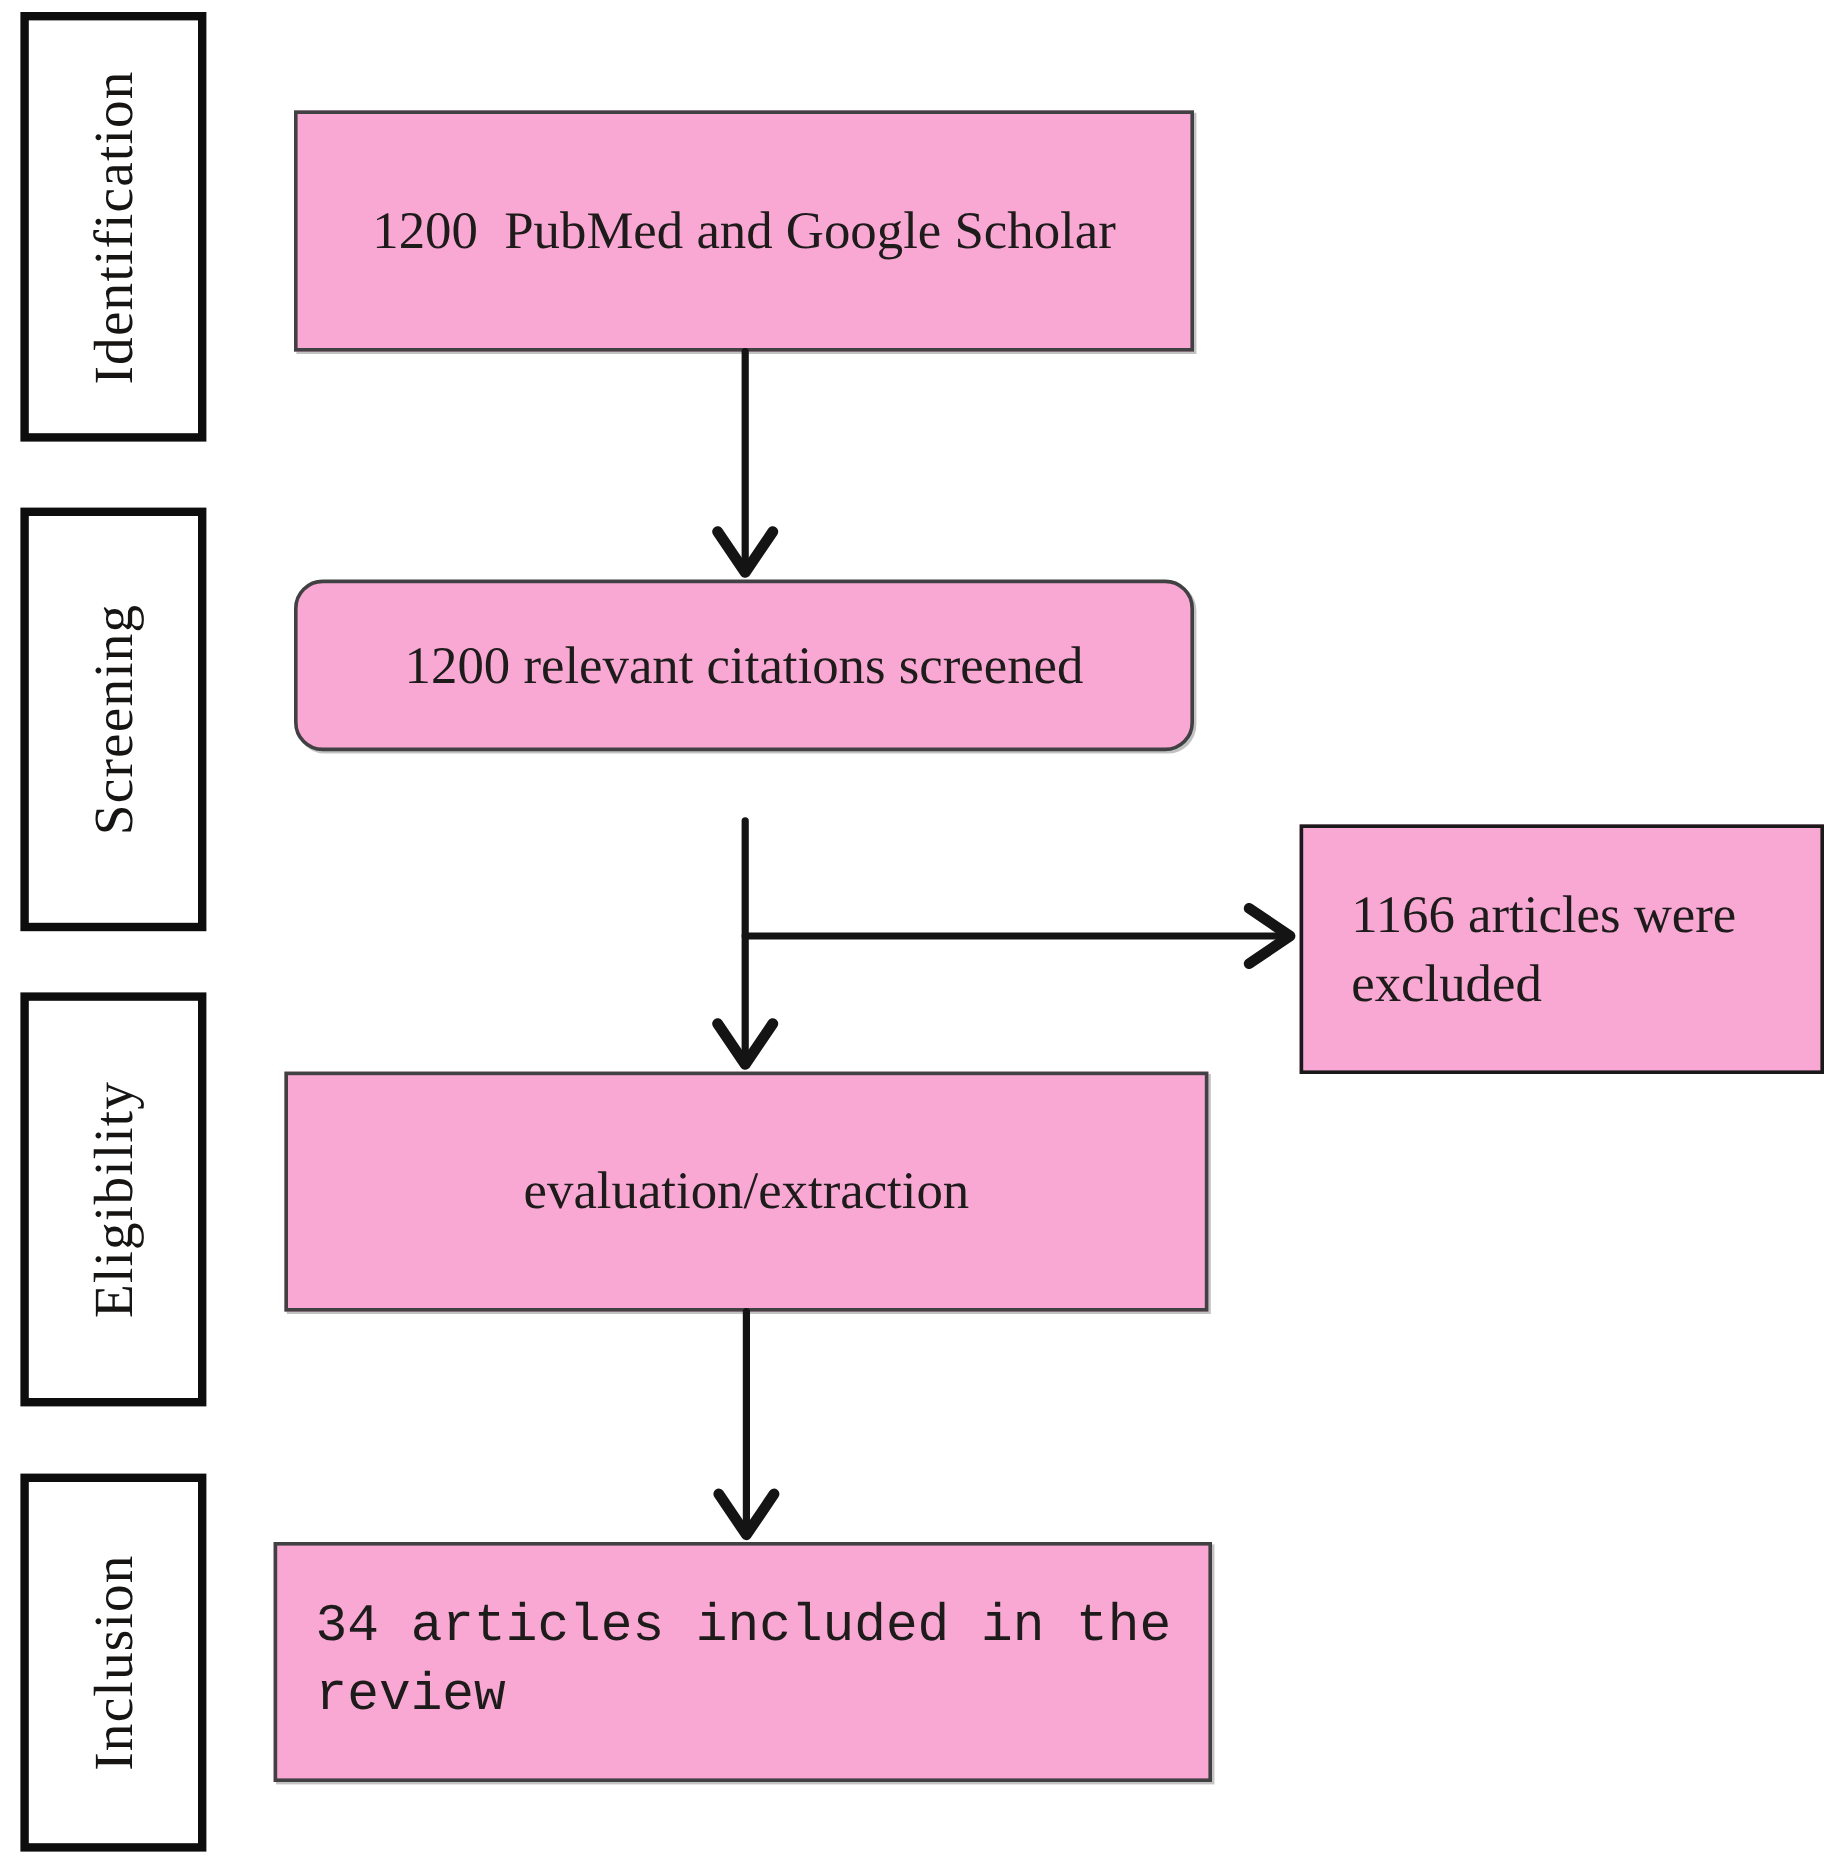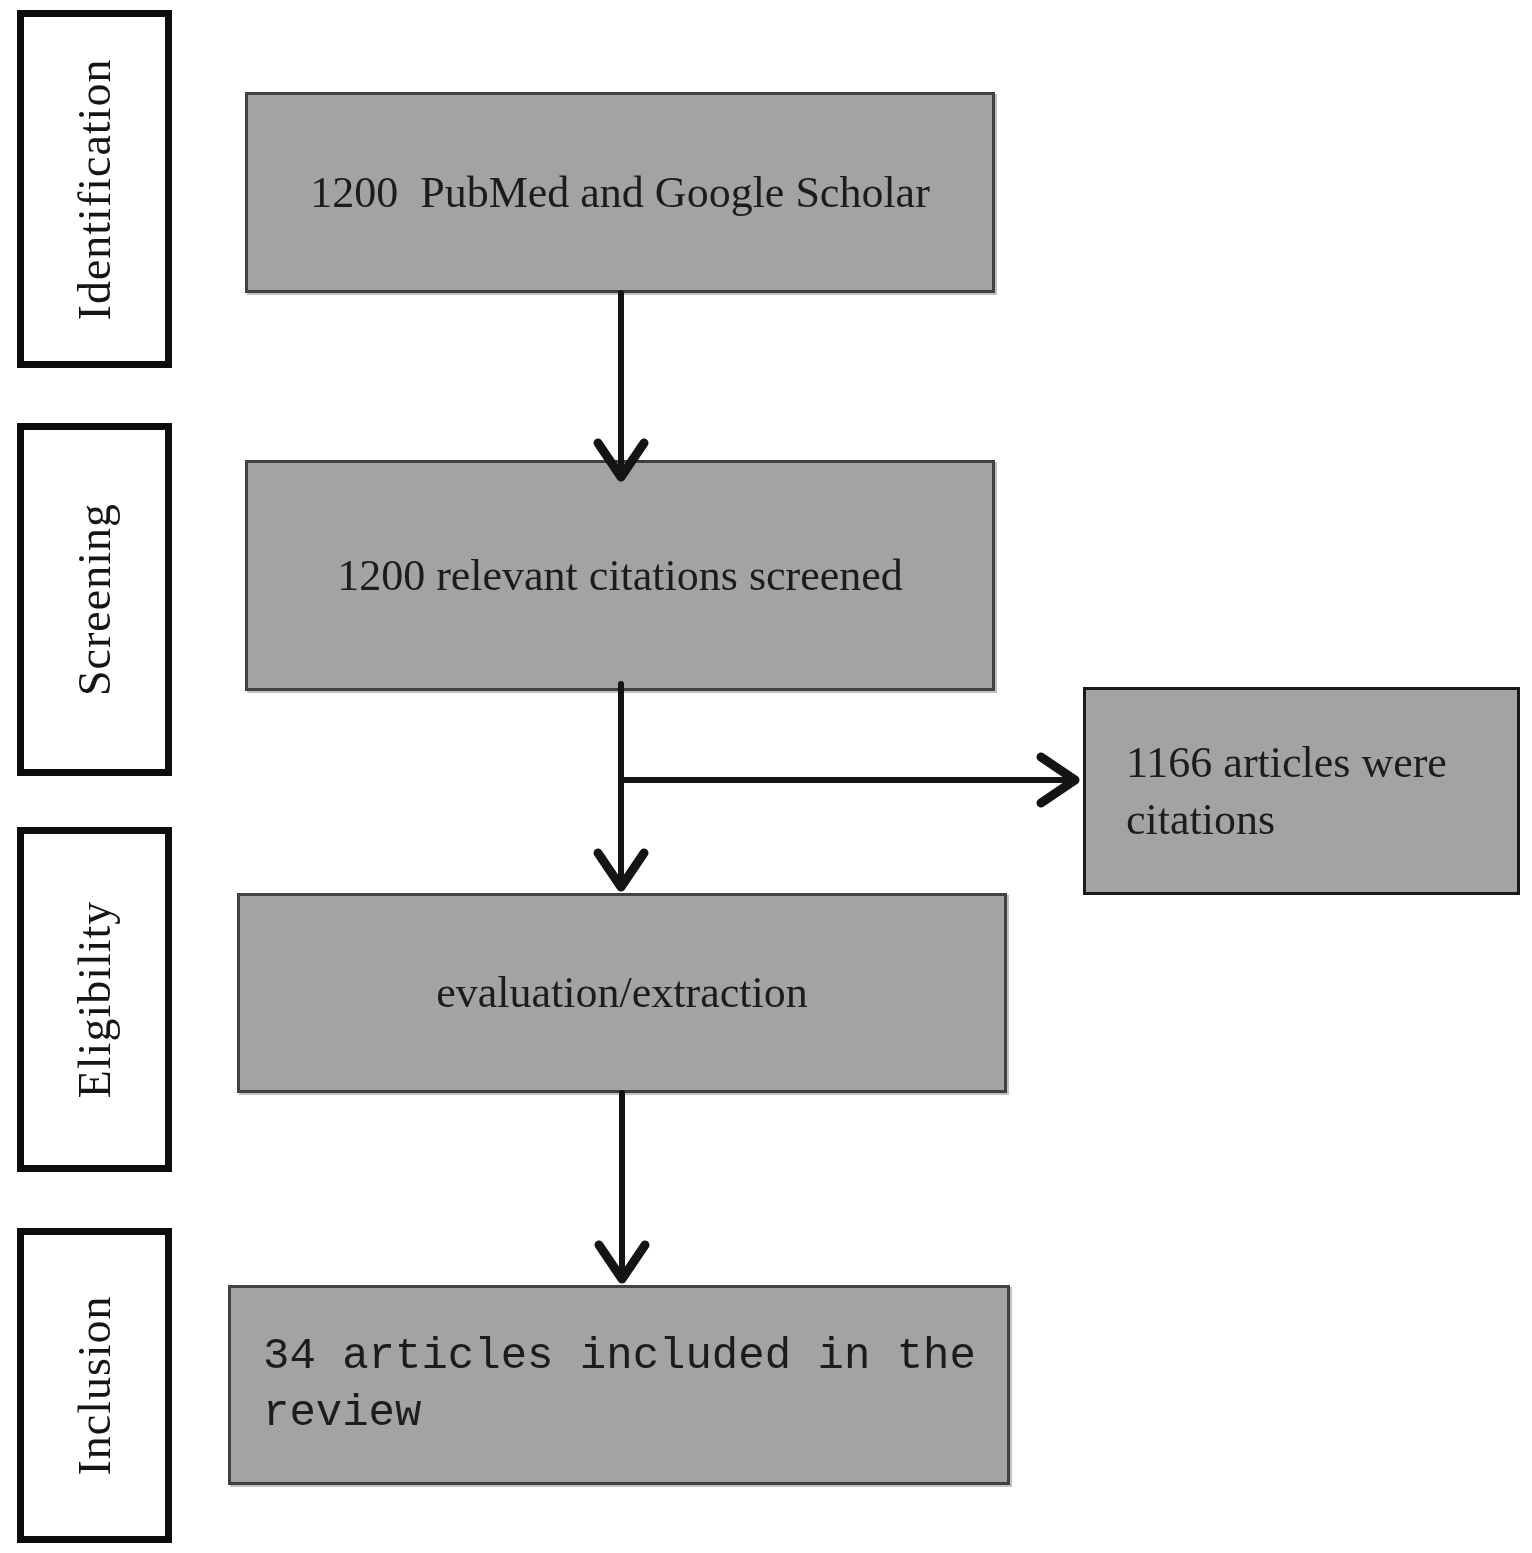--- a/index.html
+++ b/index.html
@@ -35,21 +35,21 @@
     font-size: 46px;
     letter-spacing: 1px;
     color: #161514;
   }
 
   
   .node {
     position: absolute;
     border: 3px solid #414042;
     box-shadow: 2px 2px 0 rgba(120,120,120,0.45);
-    background: #a3a3a3;
+    background: #f9a8d4;
     display: flex;
     flex-direction: column;
     align-items: stretch;
     justify-content: center;
     font-size: 44px;
     line-height: 1.3;
   }
   .node .line {
     display: block;
     text-align: center;
@@ -94,27 +94,27 @@
   </div>
 
   <div class="stage" style="left:17px; top:1228px; width:155px; height:315px;">
     <span class="stage-label">Inclusion</span>
   </div>
 
   <div class="node" id="node-identified" style="left:245px; top:92px; width:750px; height:201px;">
     <span class="line">1200  PubMed and Google Scholar</span>
   </div>
 
-  <div class="node" id="node-screened" style="left:245px; top:460px; width:750px; height:231px;">
+  <div class="node" id="node-screened" style="left:245px; top:483px; width:750px; height:143px;border-radius:24px;">
     <span class="line">1200 relevant citations screened</span>
   </div>
 
   <div class="node side-box" id="node-excluded" style="left:1083px; top:687px; width:437px; height:208px;">
     <span class="line">1166 articles were</span>
-    <span class="line">citations</span>
+    <span class="line">excluded</span>
   </div>
 
   <div class="node" id="node-eligible" style="left:237px; top:893px; width:770px; height:200px;">
     <span class="line">evaluation/extraction</span>
   </div>
 
   <div class="node align-left" id="node-included" style="left:228px; top:1285px; width:782px; height:200px;">
     <span class="line">34 articles included in the review</span>
   </div>
 

